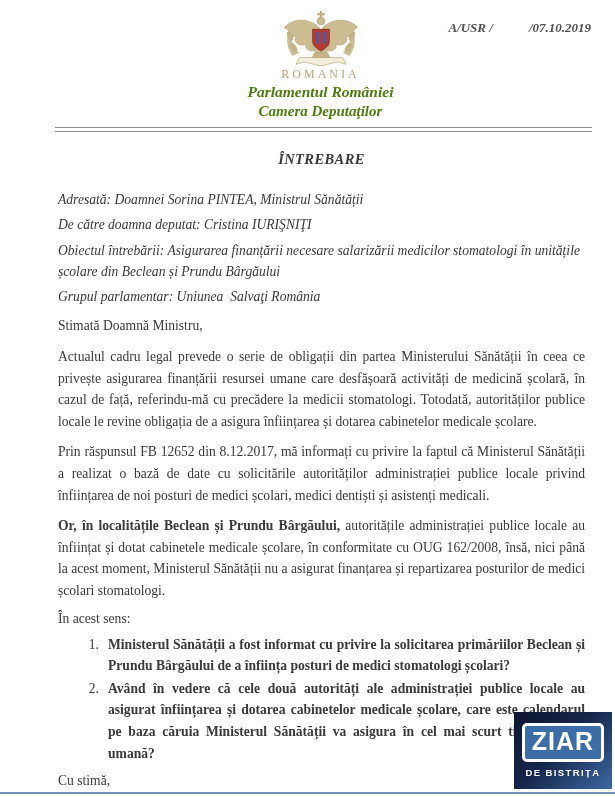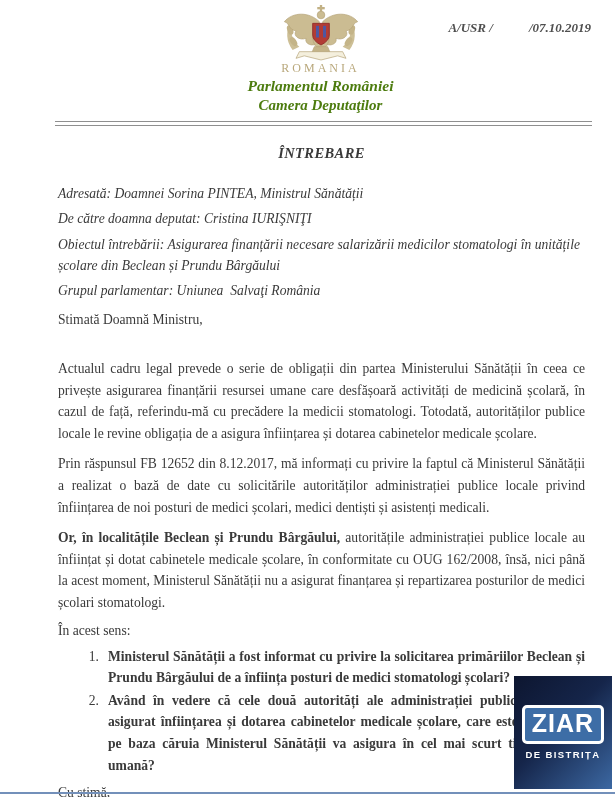--- a/index.html
+++ b/index.html
@@ -6,21 +6,21 @@
   .page {
     position:relative; width:615px; height:797px; background:#ffffff;
     font-family:"Liberation Serif", serif; color:#3a3a3a; overflow:hidden;
   }
   
   .ref {
     position:absolute; top:20px; right:24px;
     font-style:italic; font-weight:bold; font-size:13px; color:#4f4f4f;
     display:flex; gap:36px;
   }
-  .letterhead { text-align:center; padding-top:5px; padding-left:26px; }
+  .letterhead { text-align:center; padding-top:11px; padding-left:26px; }
   .coa-svg { display:block; margin:0 auto; }
   .country {
     color:#b9a87c; font-size:12px; letter-spacing:3px; line-height:13px; margin-top:-3px;
   }
   .inst { font-weight:bold; font-style:italic; color:#4d7c0f; }
   .inst1 { font-size:15.5px; line-height:19px; margin-top:1px; }
   .inst2 { font-size:15px;  line-height:19px; margin-top:1px; }
   .rule {
     margin:6px 23px 0 55px; height:2.5px;
     border-top:1.5px solid #8f8f8f; border-bottom:1.5px solid #8f8f8f;
@@ -28,42 +28,42 @@
   
   .content { padding:0 30px 0 58px; }
   .title {
     text-align:center; font-weight:bold; font-style:italic;
     font-size:14.5px; letter-spacing:.4px; margin:19px 0 21px;
   }
   .meta-line {
     font-weight:normal; font-style:italic; font-size:13.6px;
     line-height:21px; margin:0 0 4.5px;
   }
-  .salutation { font-size:13.6px; margin:11px 0 30px; }
+  .salutation { font-size:13.6px; margin:11px 0 12px; }
   .para {
     font-size:13.6px; line-height:21.6px; text-align:justify; margin:0 0 9px;
   }
   .bold { font-weight:bold; }
   .lead-in { font-size:13.6px; margin:3px 0 7px; }
   .questions { margin:0 0 4px; }
   .q {
     display:flex; gap:9px; padding-left:27px;
     font-size:13.6px; line-height:21.6px; margin-bottom:1px;
   }
   .qnum { width:14px; flex:0 0 auto; text-align:right; }
   .qtext { flex:1; font-weight:bold; text-align:justify; }
   .closing { font-size:13.6px; margin:7px 0 0; }
   .caret {
     display:inline-block; width:1.5px; height:14px; background:#000;
     vertical-align:-2px; margin-left:1px;
   }
   .regards { font-size:13.6px; margin:9px 0 0; }
   
   .logo {
-    position:absolute; right:3px; bottom:8px; width:98px; height:113px;
+    position:absolute; right:3px; bottom:8px; width:98px; height:77px;
     background:linear-gradient(135deg,#0d1630 0%,#15254a 45%,#3c68a2 100%);
     display:flex; flex-direction:column; align-items:center; justify-content:center;
     font-family:"Liberation Sans", sans-serif;
   }
   .ziar-box {
     border:3px solid #ffffff; border-radius:5px; background:#3d6da6;
     color:#ffffff; font-weight:bold; font-size:25px; line-height:1;
     padding:3px 7px 5px; letter-spacing:1px;
   }
   .logo-sub {

